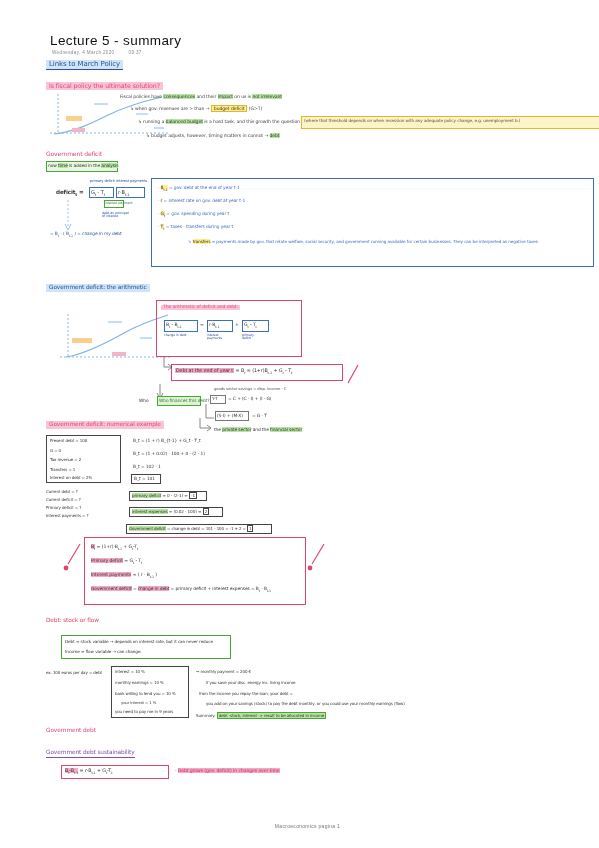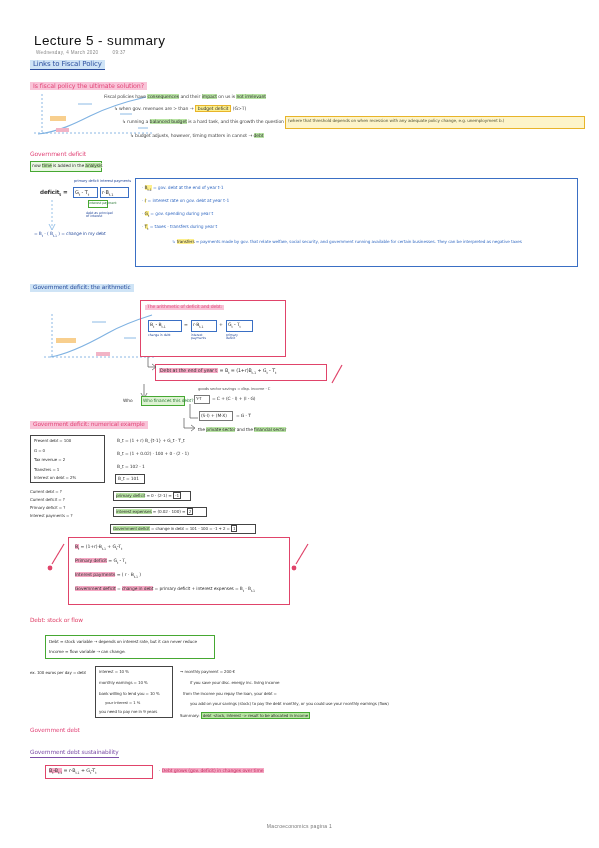--- a/index.html
+++ b/index.html
@@ -1,18 +1,18 @@
 <!DOCTYPE html>
 <html><head>
 <meta charset="utf-8">
 <style>
   html,body{margin:0;padding:0;background:#ffffff;}
   body{width:599px;height:848px;position:relative;overflow:hidden;
        font-family:"Liberation Sans",sans-serif;color:#222;}
-  .page{position:absolute;inset:0;background:#fff;}
+  .page{position:absolute;inset:0;background:#fff;margin-left:16px;}
 
   
   .title{position:absolute;left:34px;top:33px;font-size:13.5px;letter-spacing:.4px;color:#111;font-weight:400;}
   .subtitle{position:absolute;left:36px;top:50px;font-size:4.6px;color:#8a8a8a;letter-spacing:.35px;}
   .subtitle span{margin-right:14px;}
 
   
   .hw{position:absolute;font-family:"DejaVu Sans",sans-serif;white-space:nowrap;
       letter-spacing:-.1px;line-height:1;}
   .hw.blue{color:#2b4f9e;}
@@ -45,21 +45,21 @@
 </head>
 <body>
 
 <div class="page">
 
   <div class="title">Lecture 5 - summary</div>
   <div class="subtitle">
     <span>Wednesday, 4 March 2020</span><span>09:37</span>
   </div>
 
-  <div class="hw blue" style="left:30px;top:60px;font-size:7px;background:#cfe4f6;padding:1px 3px;border-bottom:1px solid #2b4f9e;">Links to Fiscal Policy</div>
+  <div class="hw blue" style="left:30px;top:60px;font-size:7px;background:#cfe4f6;padding:1px 3px;border-bottom:1px solid #2b4f9e;">Links to March Policy</div>
 
   <div class="hw pink" style="left:30px;top:82px;font-size:6.3px;background:#f9c4d8;padding:1px 3px;">Is fiscal policy the ultimate solution?</div>
 
   <div class="chart" style="left:28px;top:92px;">
     <svg width="130" height="48" viewBox="0 0 130 48">
       <line x1="14" y1="2" x2="14" y2="42" stroke="#6ea6dd" stroke-width="0.8" stroke-dasharray="2 2"></line>
       <line x1="6" y1="41" x2="124" y2="41" stroke="#6ea6dd" stroke-width="0.8" stroke-dasharray="2 2"></line>
       <path d="M10 42 C 30 40, 48 31, 62 24 S 92 11, 118 5" fill="none" stroke="#7fb2e2" stroke-width="1.1"></path>
       <line x1="50" y1="12" x2="64" y2="12" stroke="#7fb2e2" stroke-width="0.9"></line>
       <line x1="92" y1="22" x2="104" y2="22" stroke="#7fb2e2" stroke-width="0.9"></line>

